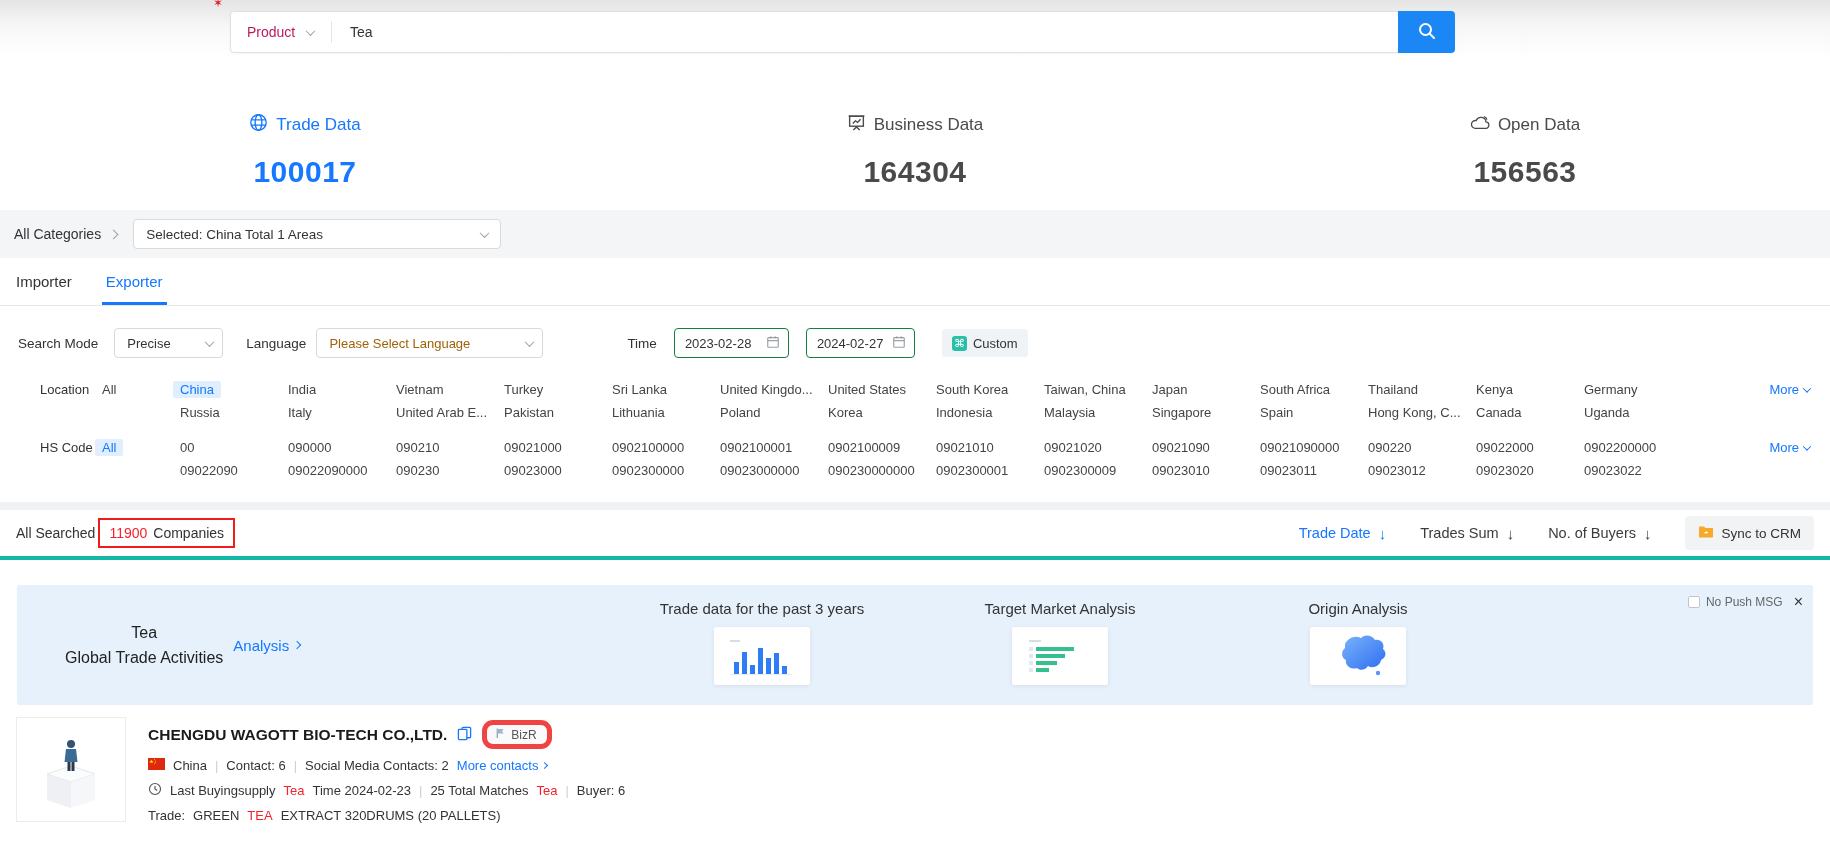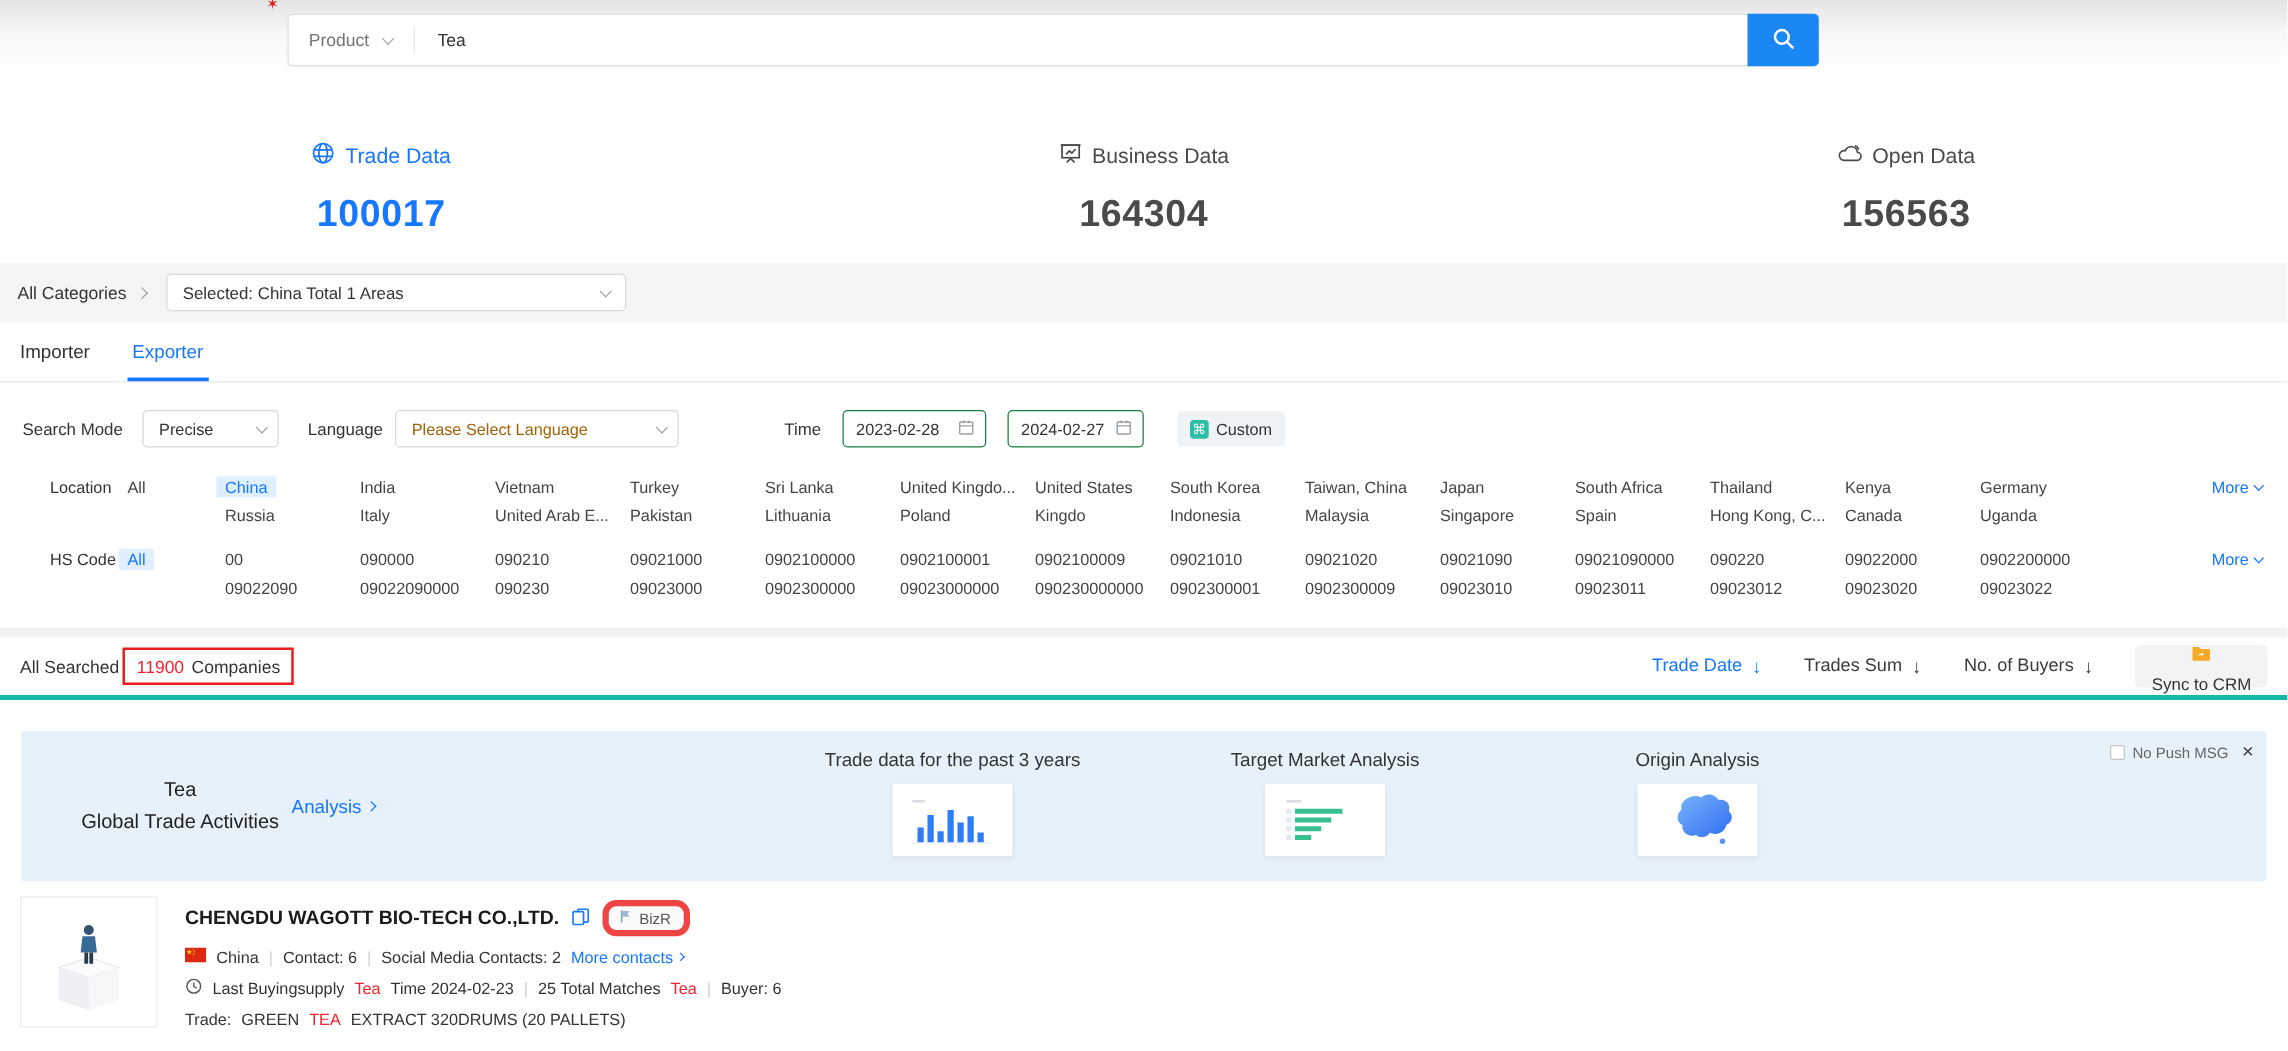--- a/index.html
+++ b/index.html
@@ -8,21 +8,21 @@
     font-family: "Liberation Sans", "DejaVu Sans", sans-serif;
     font-size: 14px; color:#333; background:#fff;
     position:relative; overflow:hidden;
   }
   
   .top { height:210px; background:linear-gradient(180deg,#e4e4e4 0,#f7f7f7 26px,#fff 58px); position:relative; }
   .red-mark { position:absolute; left:213px; top:-4px; color:#e02020; font-size:12px; }
   .search-row { padding-top:11px; padding-left:230px; }
   .search-box { width:1225px; height:42px; background:#fff; border:1px solid #e0e0e0; border-radius:4px;
     display:flex; align-items:stretch; box-shadow:0 1px 3px rgba(0,0,0,.04); }
-  .product-select { width:100px; display:flex; align-items:center; gap:12px; padding-left:16px; color:#737373; font-size:14px; cursor:pointer; }
+  .product-select { width:100px; display:flex; align-items:center; gap:12px; padding-left:16px; color:#be185d; font-size:14px; cursor:pointer; }
   .vsep { width:1px; background:#e6e6e6; margin:9px 6px 9px 0; }
   .query-input { flex:1; border:none; outline:none; font-size:14px; color:#333; padding-left:12px; font-family:inherit; background:transparent; }
   .search-btn { width:57px; margin:-1px -1px -1px 0; border:none; background:#1a87f5; border-radius:0 4px 4px 0; display:flex; align-items:center; justify-content:center; cursor:pointer; }
   .chev { display:inline-block; width:7px; height:7px; border-right:1.4px solid #9aa0a6; border-bottom:1.4px solid #9aa0a6; transform:rotate(45deg) translate(-1px,-1px); }
   .chev-r { transform:rotate(-45deg); }
   .stats { display:flex; margin-top:60px; }
   .stat { flex:1; text-align:center; }
   .stat-label { display:inline-flex; align-items:center; gap:8px; font-size:17px; color:#4a4a4a; cursor:pointer; }
   .stat.active .stat-label { color:#1677ff; }
   .stat-value { margin-top:18px; font-size:30px; font-weight:600; color:#4a4a4a; letter-spacing:.5px; }
@@ -58,21 +58,21 @@
   .divider-strip { height:8px; background:#f1f2f4; }
   
   .results-head { height:50px; display:flex; align-items:center; justify-content:space-between; padding:0 16px; border-bottom:4px solid #14b8a6; }
   .rh-left { display:flex; align-items:center; }
   .red-box { display:flex; align-items:center; gap:6px; border:2px solid #ee1c1c; padding:5px 9px; margin-left:3px; }
   .count-red { color:#f5222d; }
   .rh-right { display:flex; align-items:center; gap:34px; }
   .sort { display:flex; align-items:center; gap:8px; color:#3b3b3b; font-size:14.5px; cursor:pointer; }
   .sort.active { color:#1677ff; }
   .arrow-dn { font-size:15px; }
-  .sync-btn { height:34px; padding:0 13px; background:#f2f3f5; border:none; border-radius:4px; display:flex; align-items:center; gap:7px; font-size:13.5px; color:#333; cursor:pointer; font-family:inherit;flex-direction:column; }
+  .sync-btn { height:34px; padding:0 13px; background:#f2f3f5; border:none; border-radius:4px; display:flex; align-items:center; gap:7px; font-size:13.5px; color:#333; cursor:pointer; font-family:inherit; }
   
   .banner { margin:25px 17px 0; height:120px; background:#e7f1fc; position:relative; border-radius:2px; }
   .banner-left { position:absolute; left:48px; top:50%; transform:translateY(-50%); display:flex; align-items:center; gap:10px; }
   .banner-title { text-align:center; font-size:16px; color:#222; line-height:25px; }
   .analysis-link { color:#1677ff; font-size:15px; display:flex; align-items:center; gap:5px; cursor:pointer; }
   .analysis-link .chev { border-color:#1677ff; width:6px; height:6px; }
   .banner-card { position:absolute; top:15px; width:220px; text-align:center; cursor:pointer; }
   .bc-title { font-size:15px; color:#333; }
   .bc-thumb { margin:10px auto 0; width:96px; height:58px; background:#fff; border-radius:2px; box-shadow:0 1px 4px rgba(0,0,0,.08); display:flex; align-items:center; justify-content:center; }
   .no-push { position:absolute; top:9px; right:10px; display:flex; align-items:center; gap:6px; font-size:12px; color:#666; }
@@ -216,21 +216,21 @@
         <span class="fitem">South Africa</span>
         <span class="fitem">Thailand</span>
         <span class="fitem">Kenya</span>
         <span class="fitem">Germany</span>
       <span class="fitem">Russia</span>
         <span class="fitem">Italy</span>
         <span class="fitem">United Arab E...</span>
         <span class="fitem">Pakistan</span>
         <span class="fitem">Lithuania</span>
         <span class="fitem">Poland</span>
-        <span class="fitem">Kingdo</span>
+        <span class="fitem">Korea</span>
         <span class="fitem">Indonesia</span>
         <span class="fitem">Malaysia</span>
         <span class="fitem">Singapore</span>
         <span class="fitem">Spain</span>
         <span class="fitem">Hong Kong, C...</span>
         <span class="fitem">Canada</span>
         <span class="fitem">Uganda</span>
     </div>
     <div class="more-link">
       <span>More</span>

